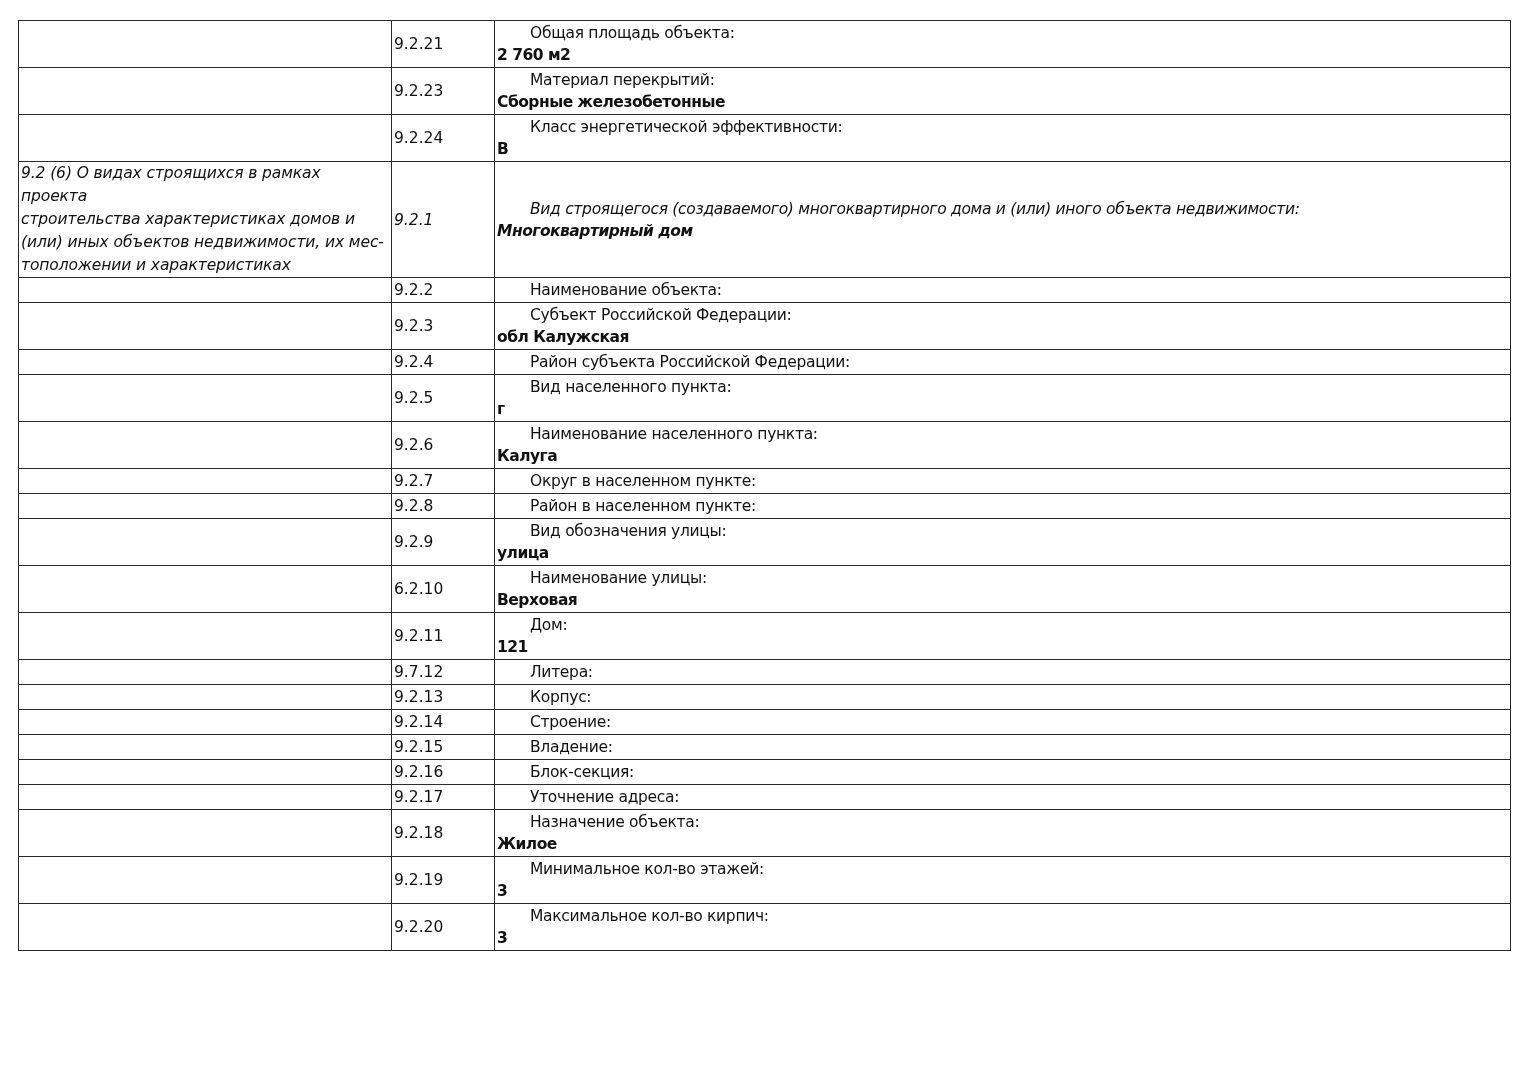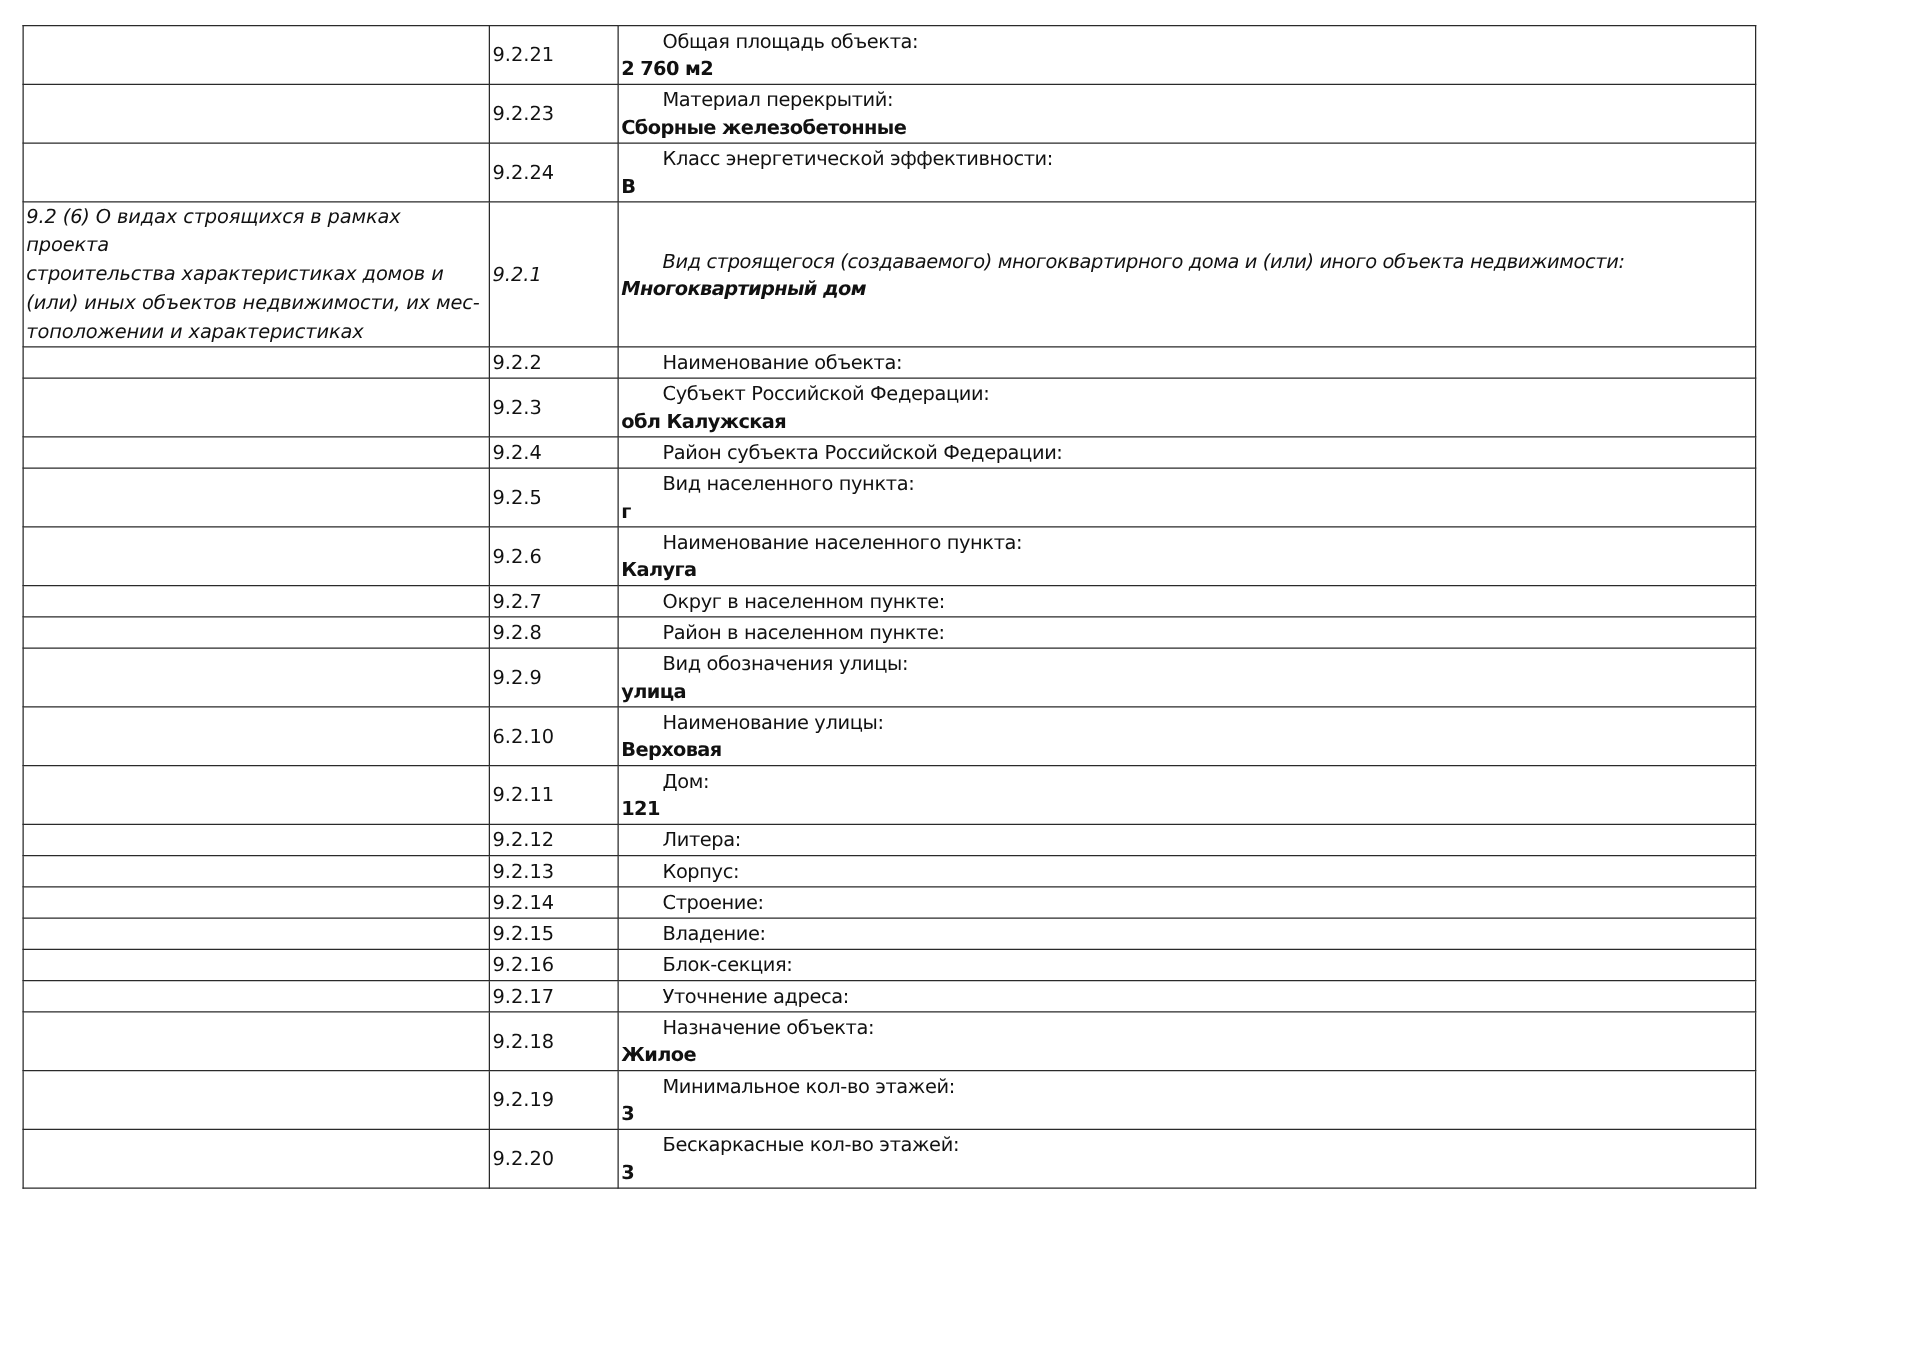--- a/index.html
+++ b/index.html
@@ -12,21 +12,21 @@
       height: 1080px;
       position: relative;
       overflow: hidden;
       font-family: "DejaVu Sans", sans-serif;
       color: #111111;
     }
     #doc-table {
       position: absolute;
       left: 18px;
       top: 20px;
-      width: 1387px;
+      width: 1493px;
       border-collapse: collapse;
       table-layout: fixed;
       font-size: 15.5px;
       line-height: 22px;
     }
     #doc-table td {
       border: 1.5px solid #2a2a2a;
       padding: 0 2px;
       vertical-align: middle;
       text-align: left;
@@ -181,21 +181,21 @@
       <td></td>
       <td class="num-cell">9.2.11</td>
       <td>
         <span class="label">Дом:</span>
         <span class="value">121</span>
       </td>
     </tr>
 
     <tr class="single">
       <td></td>
-      <td class="num-cell">9.2.12</td>
+      <td class="num-cell">9.7.12</td>
       <td>
         <span class="label">Литера:</span>
       </td>
     </tr>
 
     <tr class="single">
       <td></td>
       <td class="num-cell">9.2.13</td>
       <td>
         <span class="label">Корпус:</span>
@@ -249,18 +249,18 @@
       <td>
         <span class="label">Минимальное кол-во этажей:</span>
         <span class="value">3</span>
       </td>
     </tr>
 
     <tr class="double">
       <td></td>
       <td class="num-cell">9.2.20</td>
       <td>
-        <span class="label">Бескаркасные кол-во этажей:</span>
+        <span class="label">Максимальное кол-во кирпич:</span>
         <span class="value">3</span>
       </td>
     </tr>
   </tbody>
 </table>
 
 </body></html>

